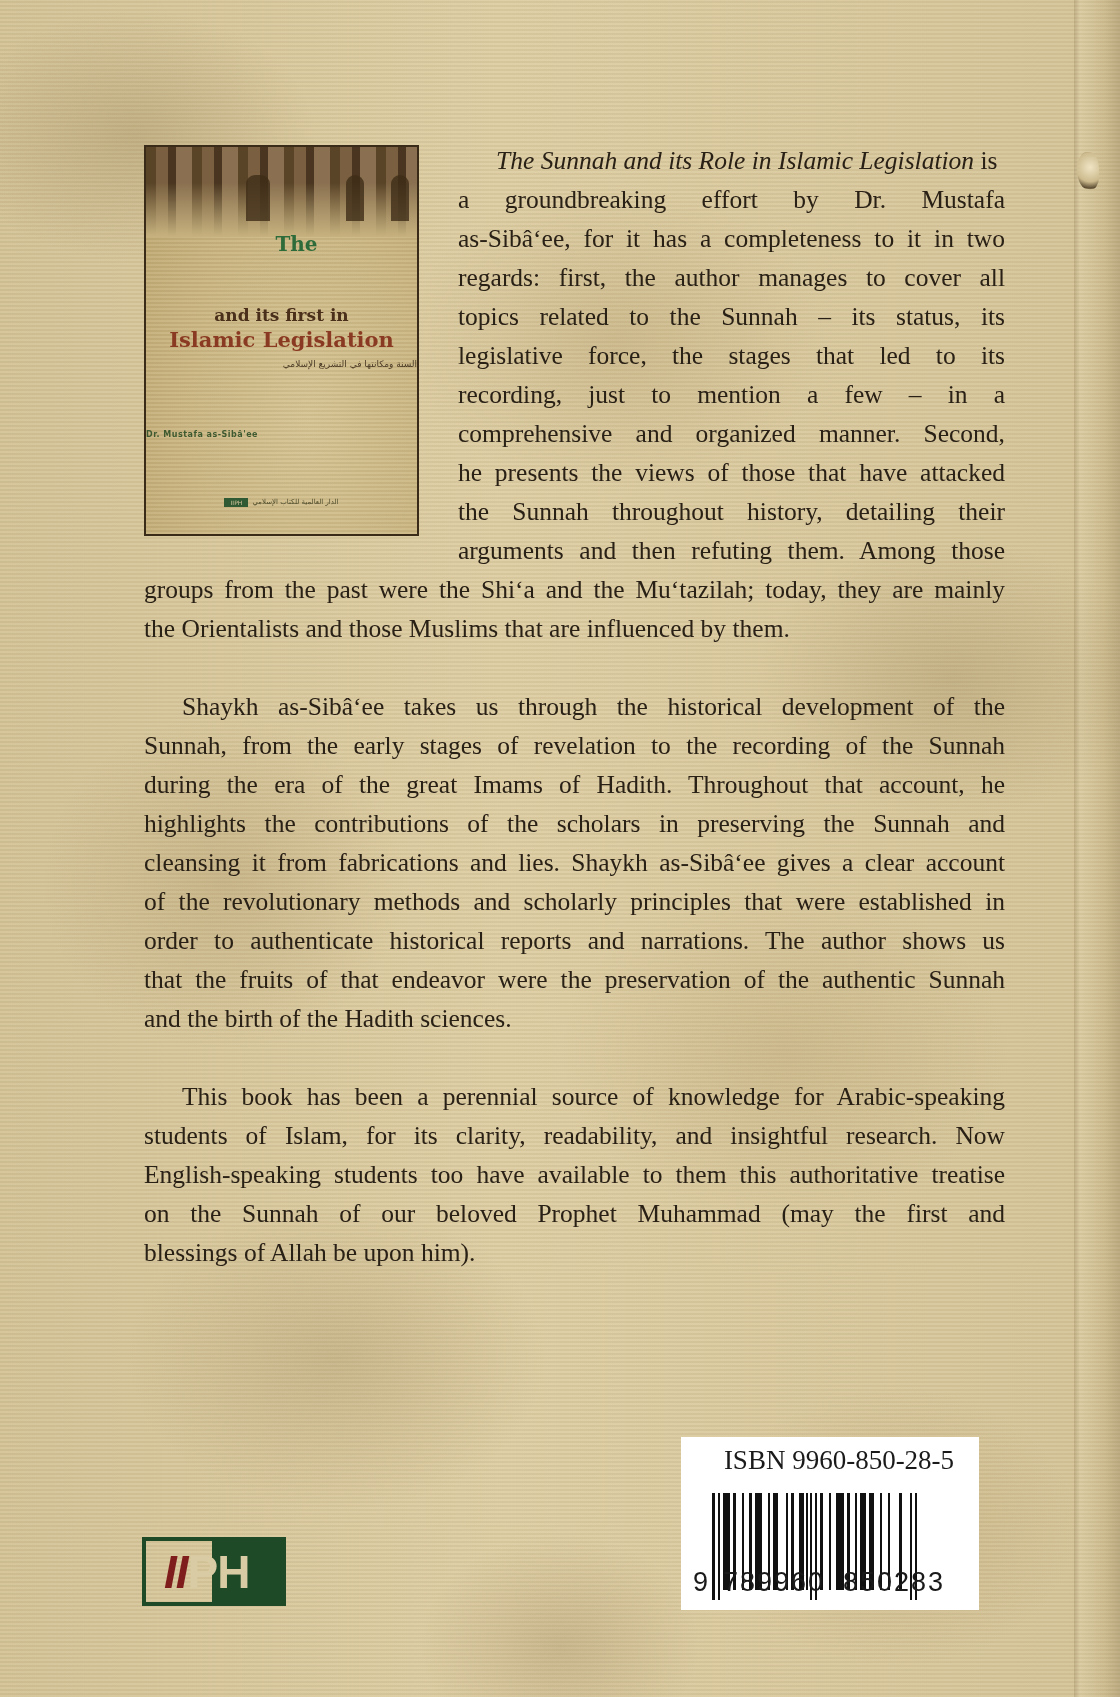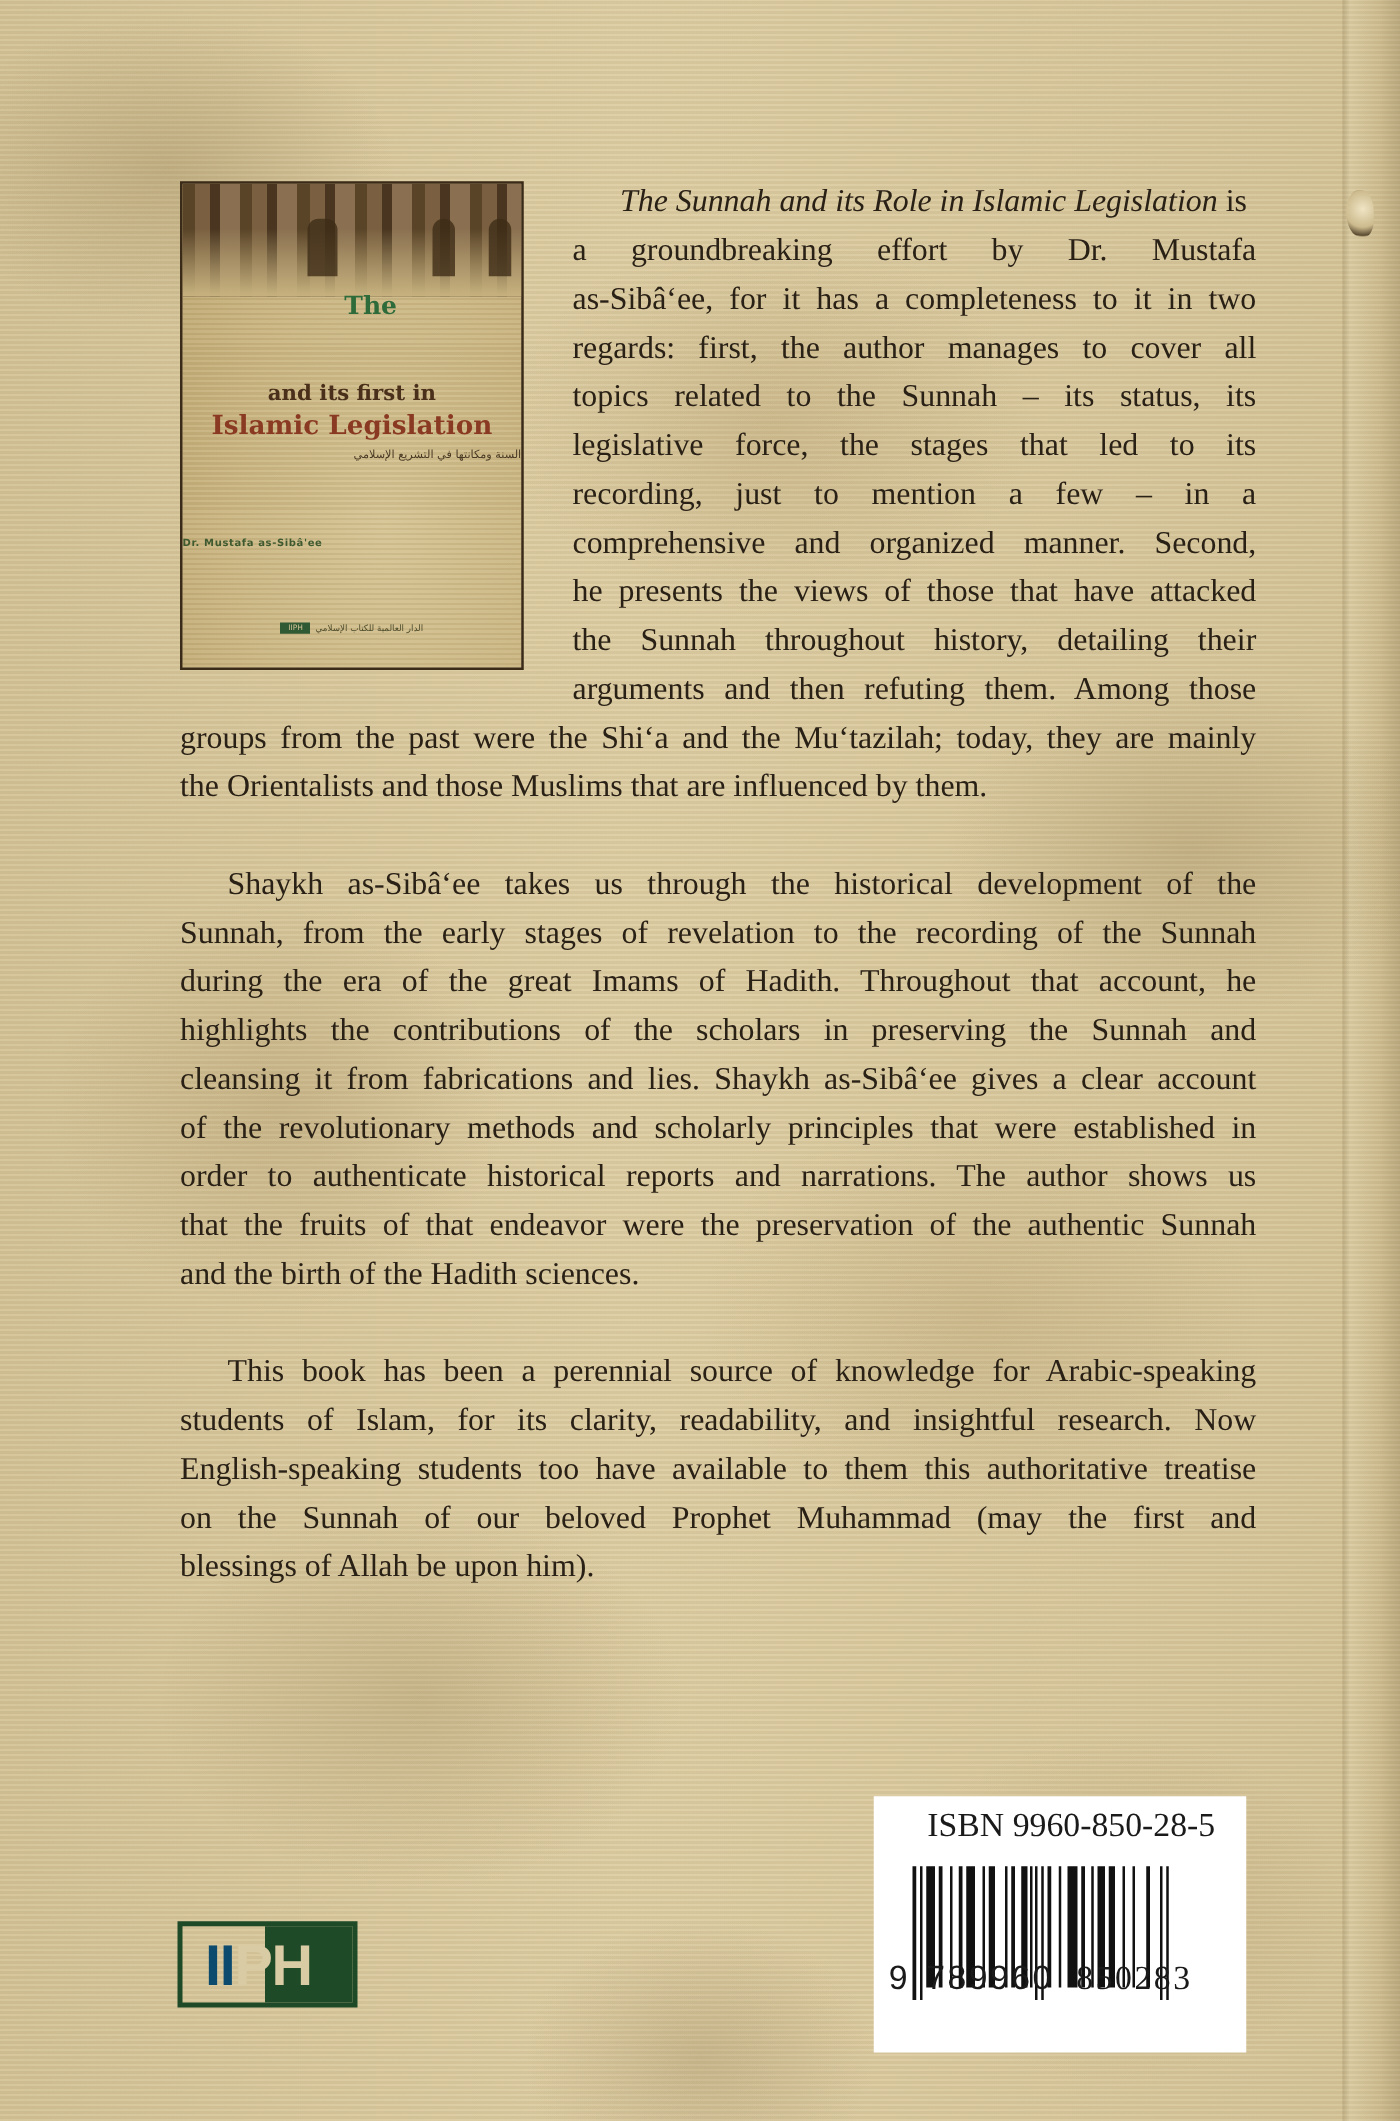--- a/index.html
+++ b/index.html
@@ -94,53 +94,53 @@
   }
   .line.last { text-align-last: left; }
   .line .title-italic { font-style: italic; }
   .para1 .line { left: 458px; width: 547px; }
   .para1 .line.full { left: 144px; width: 861px; }
   .para2 .line, .para3 .line { left: 144px; width: 861px; }
   .para2 .line.indent, .para3 .line.indent, .para1 .line.indent { padding-left: 38px; box-sizing: border-box; }
 
   
   .barcode-box {
-    position: absolute; left: 699px; top: 1437px; width: 298px; height: 205px;
+    position: absolute; left: 681px; top: 1437px; width: 298px; height: 173px;
     background: #ffffff;
   }
   .isbn-text {
     position: absolute; left: 0; width: 100%; top: 8px; text-align: center;
     font-family: "Liberation Serif", serif; font-size: 27px; color: #1a1a1a; padding-left: 18px; box-sizing: border-box;
   }
   .bars {
     position: absolute; left: 31px; top: 56px; width: 244px; height: 97px; display: flex; align-items: flex-start;
   }
   .bars span { display: block; height: 100%; }
   .bars span.long { height: 110%; }
   .ean-text {
     position: absolute; left: 12px; width: 280px; top: 130px;
     font-family: "Liberation Sans", sans-serif; font-size: 27px; color: #1a1a1a; letter-spacing: 2px;
   }
   .ean-first { position: absolute; left: 0; }
   .ean-left { position: absolute; left: 30px; }
-  .ean-right { position: absolute; left: 150px; font-family: Liberation Serif, serif; }
+  .ean-right { position: absolute; left: 150px; }
 
   
   .iiph {
     position: absolute; left: 142px; top: 1537px; width: 144px; height: 69px;
     border: 4px solid #1f4a28; box-sizing: border-box; display: flex;
   }
   .iiph .left { width: 66px; height: 100%; }
   .iiph .right { flex: 1; background: #1f4a28; }
   .iiph-text {
     position: absolute; left: 18px; top: 8px;
     font-family: "Liberation Sans", sans-serif; font-weight: bold; font-size: 46px; line-height: 1;
     letter-spacing: -1px;
   }
-  .iiph-text .dk { color: #0c4a6e; }
+  .iiph-text .dk { color: #7f1d1d; font-style: italic; }
   .iiph-text .lt { color: #d9cba4; }
 </style>
 </head>
 <body>
 
 <div class="spine"></div>
 <div class="spine-nick"></div>
 
 <div class="cover">
   <div class="cover-photo">

